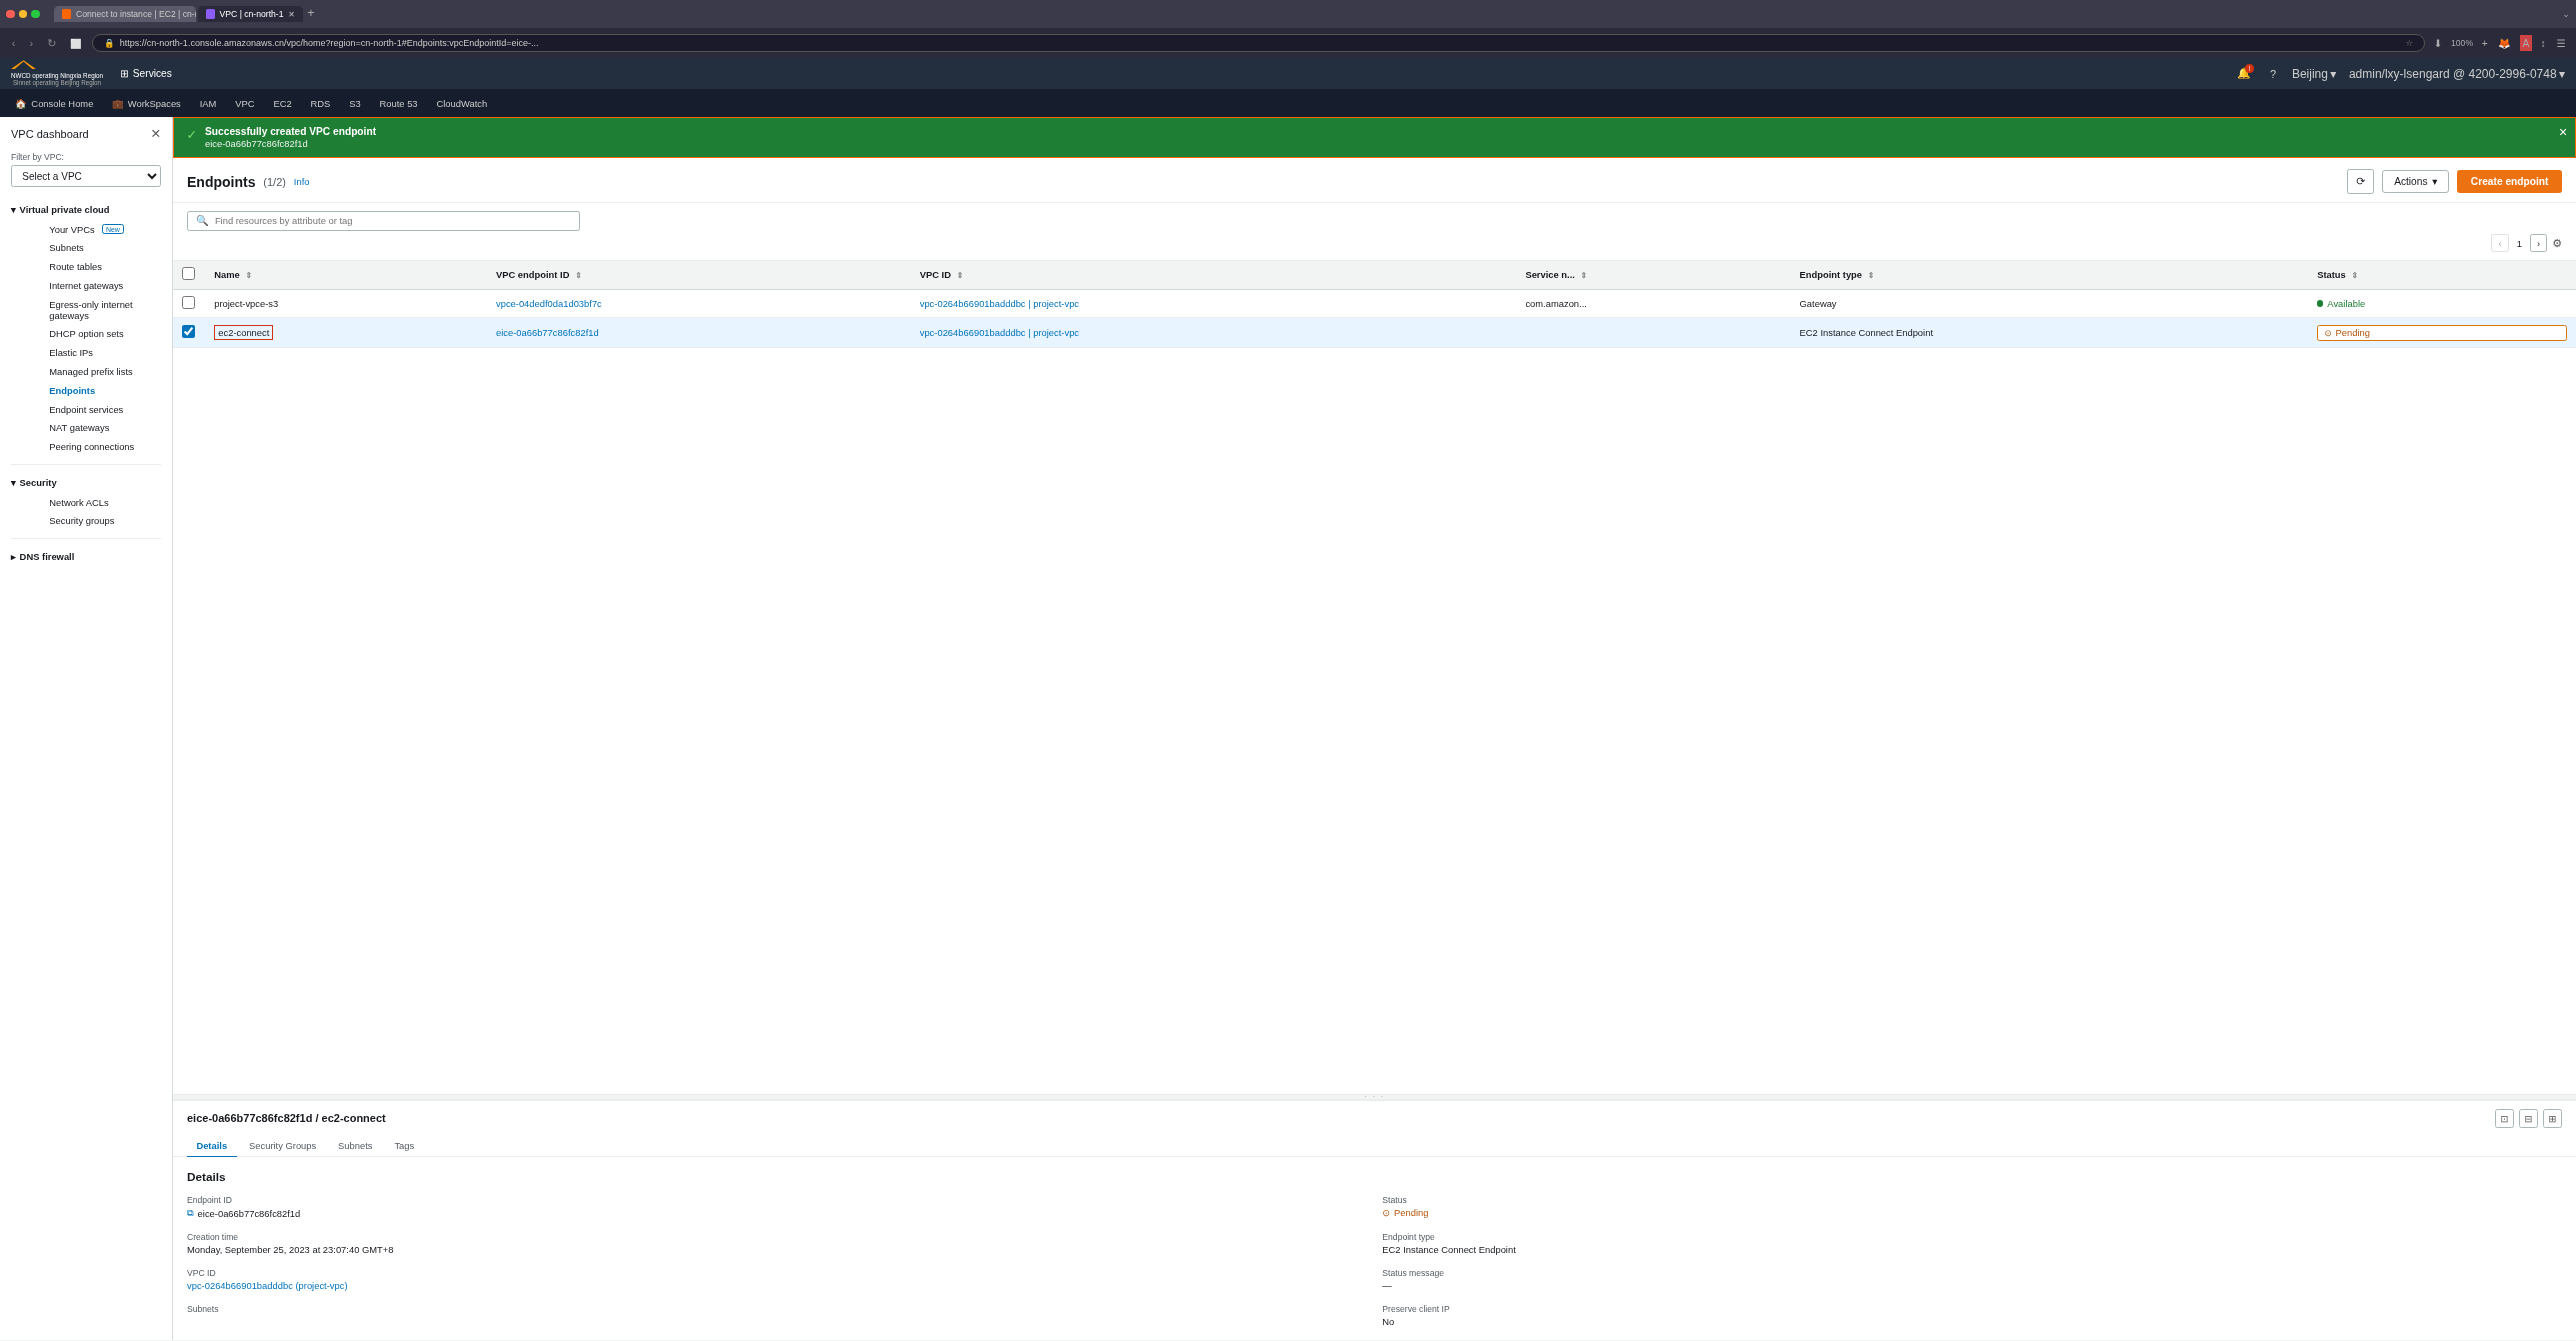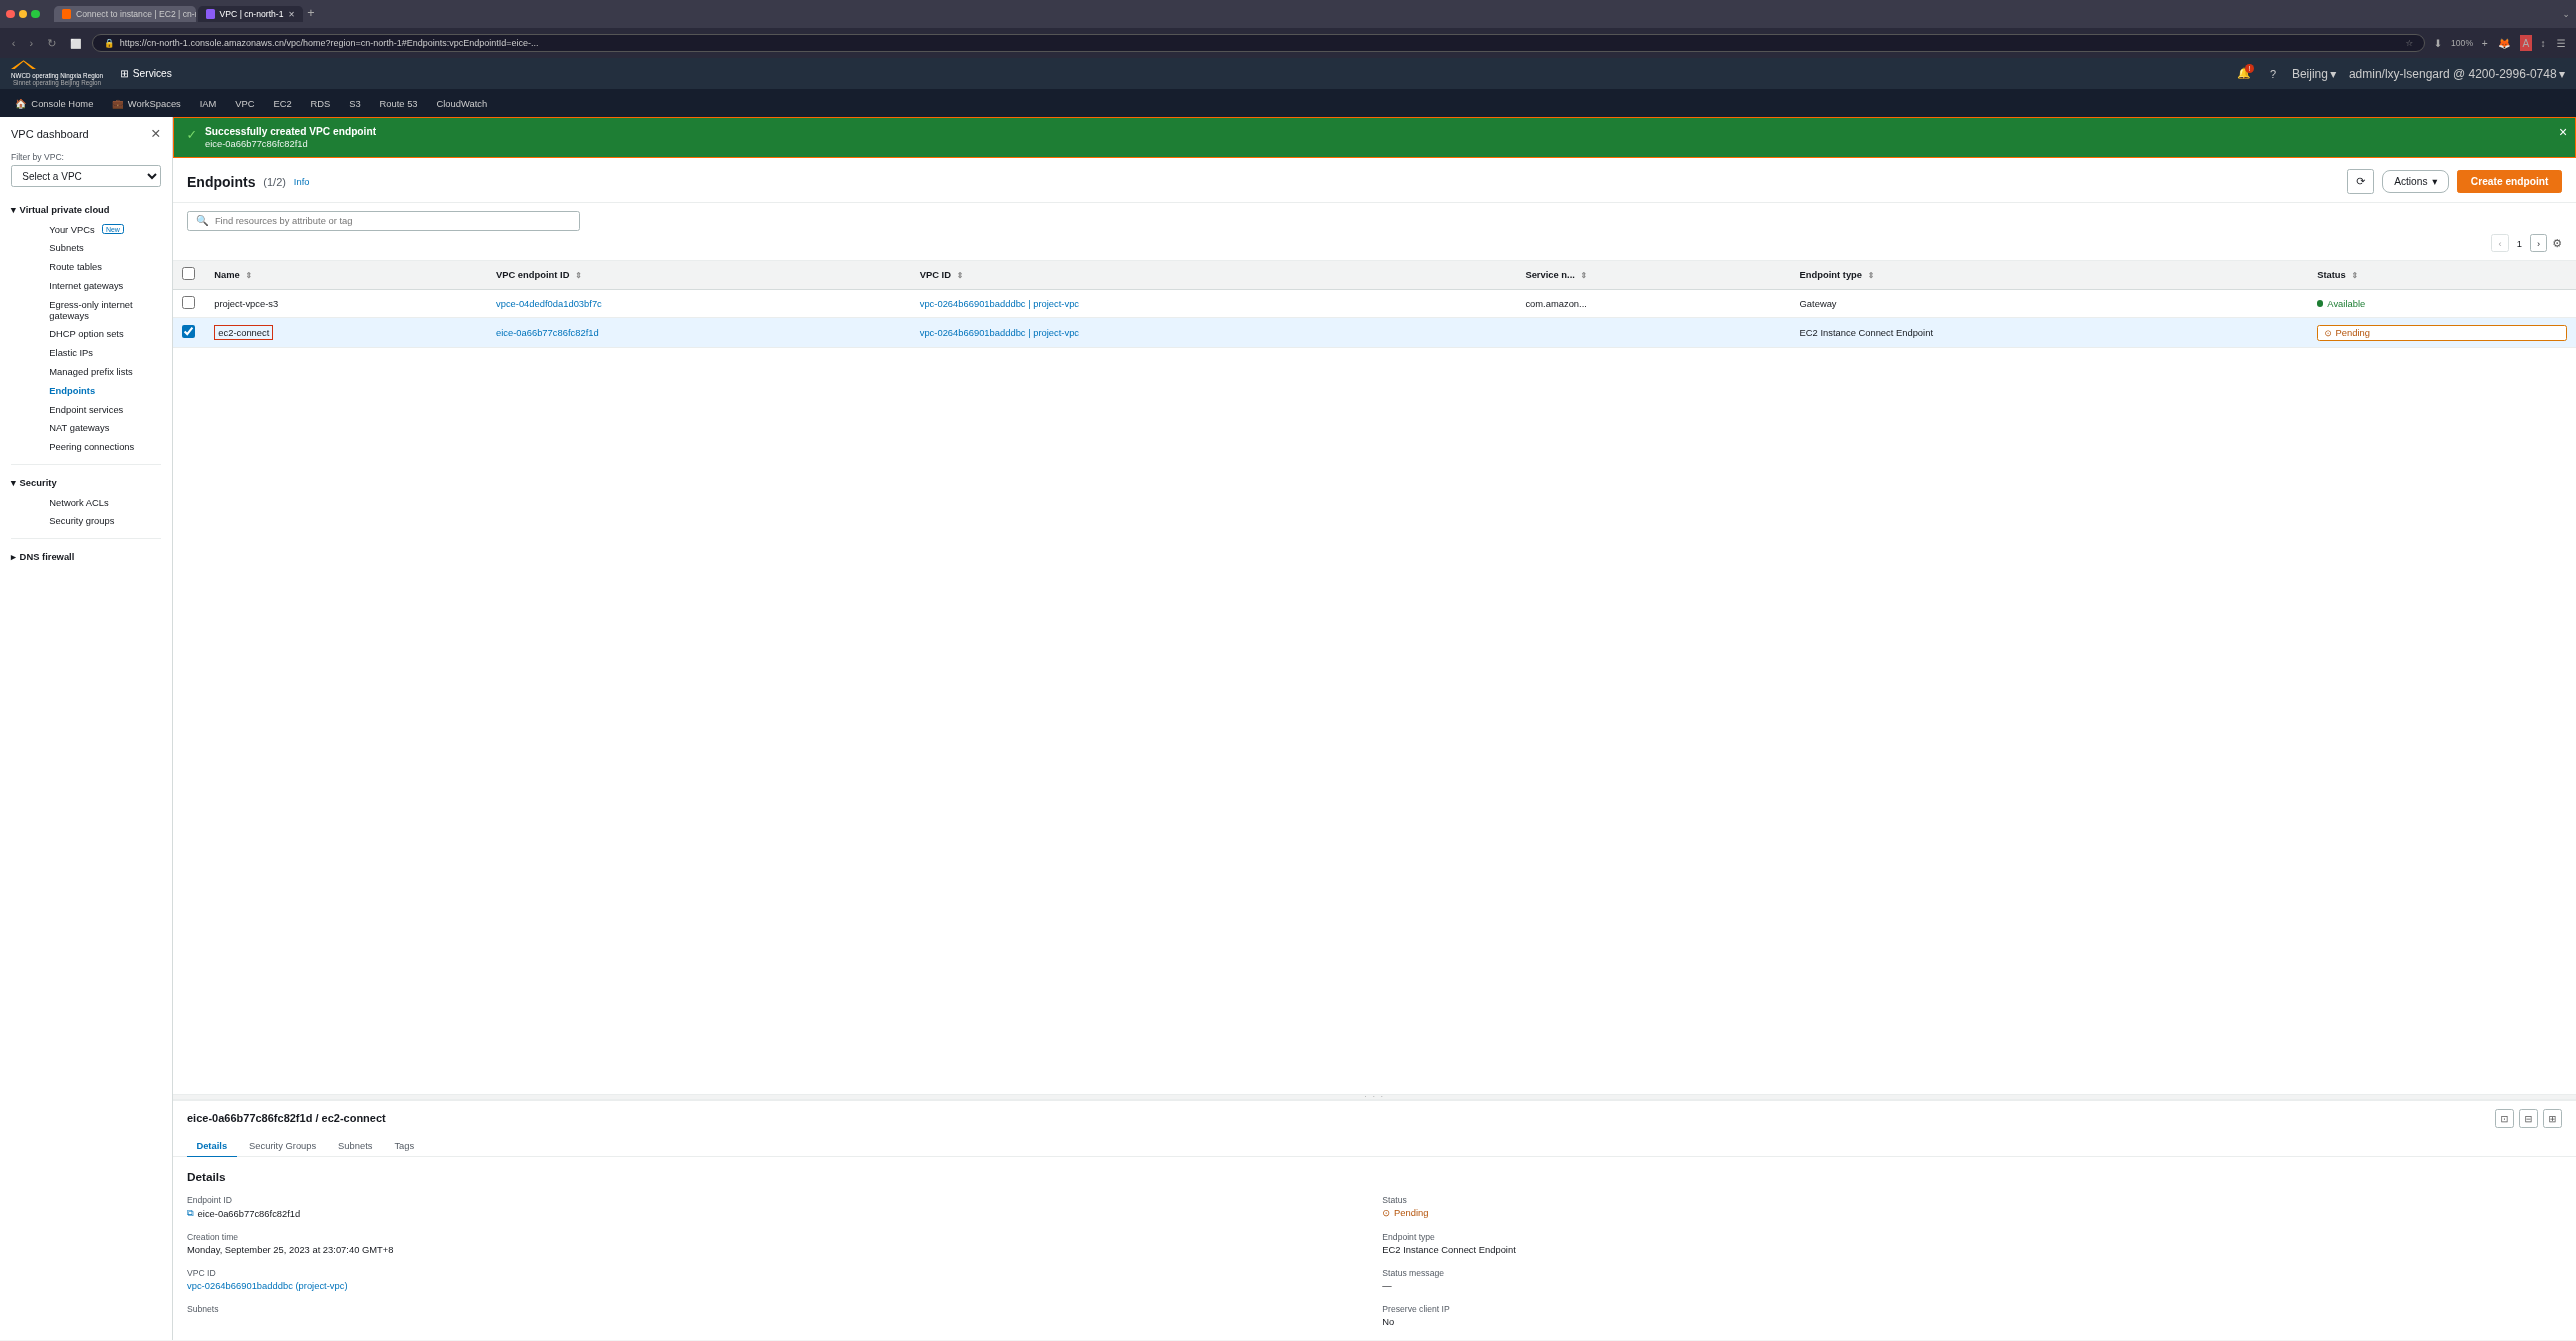--- a/index.html
+++ b/index.html
@@ -70,21 +70,21 @@
     .success-banner .banner-close { background: none; border: none; color: #fff; font-size: 14px; cursor: pointer; position: absolute; right: 7.9px; top: 6.3px; }
 
     
     .page-header { padding: 11px 14px 7.9px; background: #fff; border-bottom: 0.8px solid #eaeded; display: flex; align-items: center; justify-content: space-between; }
     .page-title-row { display: flex; align-items: center; gap: 7.9px; }
     .page-title { font-size: 14px; font-weight: 600; color: #16191f; }
     .page-count { font-size: 11px; color: #545b64; }
     .info-link { color: #0073bb; font-size: 9.4px; text-decoration: none; cursor: pointer; }
     .page-actions { display: flex; align-items: center; gap: 7.9px; }
     .refresh-btn { background: #fff; border: 0.8px solid #aab7b8; border-radius: 2.4px; padding: 4.7px 7.9px; cursor: pointer; font-size: 11px; color: #16191f; }
-    .actions-btn { background: #fff; border: 0.8px solid #aab7b8; border-radius: 8px; padding: 4.7px 11px; cursor: pointer; font-size: 10.2px; color: #16191f; display: flex; align-items: center; gap: 4.7px; }
+    .actions-btn { background: #fff; border: 0.8px solid #aab7b8; border-radius: 3px; padding: 4.7px 11px; cursor: pointer; font-size: 10.2px; color: #16191f; display: flex; align-items: center; gap: 4.7px; }
     .create-btn { background: #ec7211; border: 0.8px solid #ec7211; border-radius: 2.4px; padding: 4.7px 12.6px; cursor: pointer; font-size: 10.2px; color: #fff; font-weight: 600; white-space: nowrap; }
 
     
     .search-bar { padding: 7.9px 14px; background: #fff; border-bottom: 0.8px solid #eaeded; }
     .search-input-wrap { display: flex; align-items: center; border: 0.8px solid #aab7b8; border-radius: 2.4px; padding: 3.9px 7.9px; background: #fff; max-width: 393px; gap: 6.3px; }
     .search-icon { color: #555; font-size: 10.2px; }
     .search-input { border: none; outline: none; font-size: 9.4px; color: #545b64; width: 100%; background: transparent; }
 
     
     .table-wrap { background: #fff; overflow: auto; flex: 1; }

